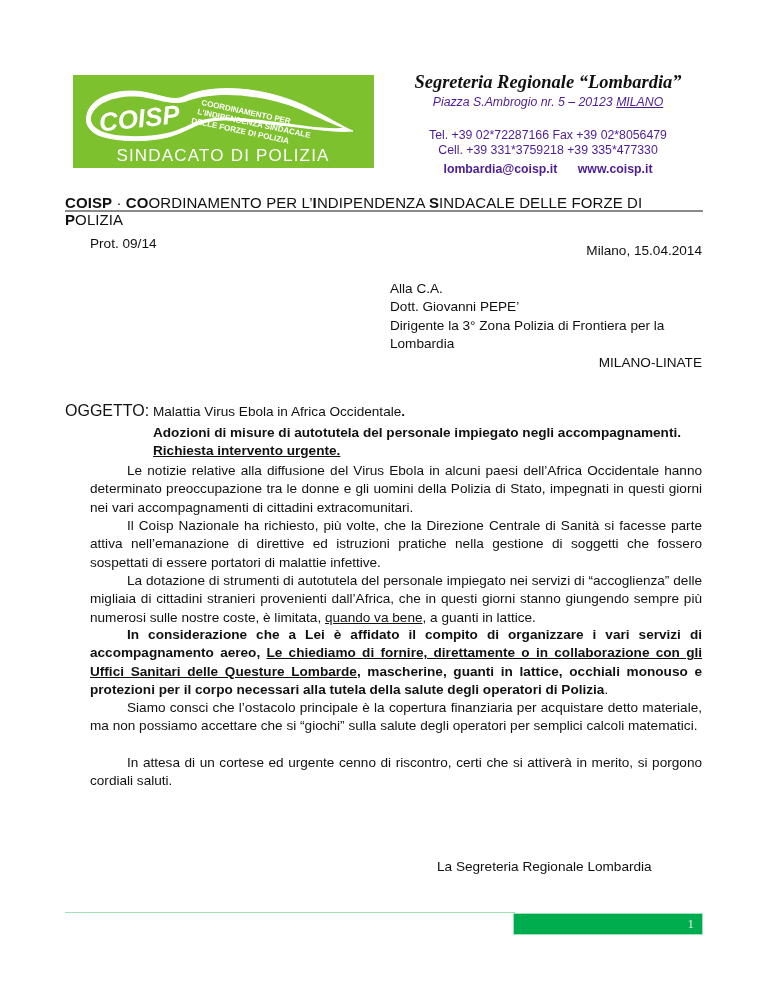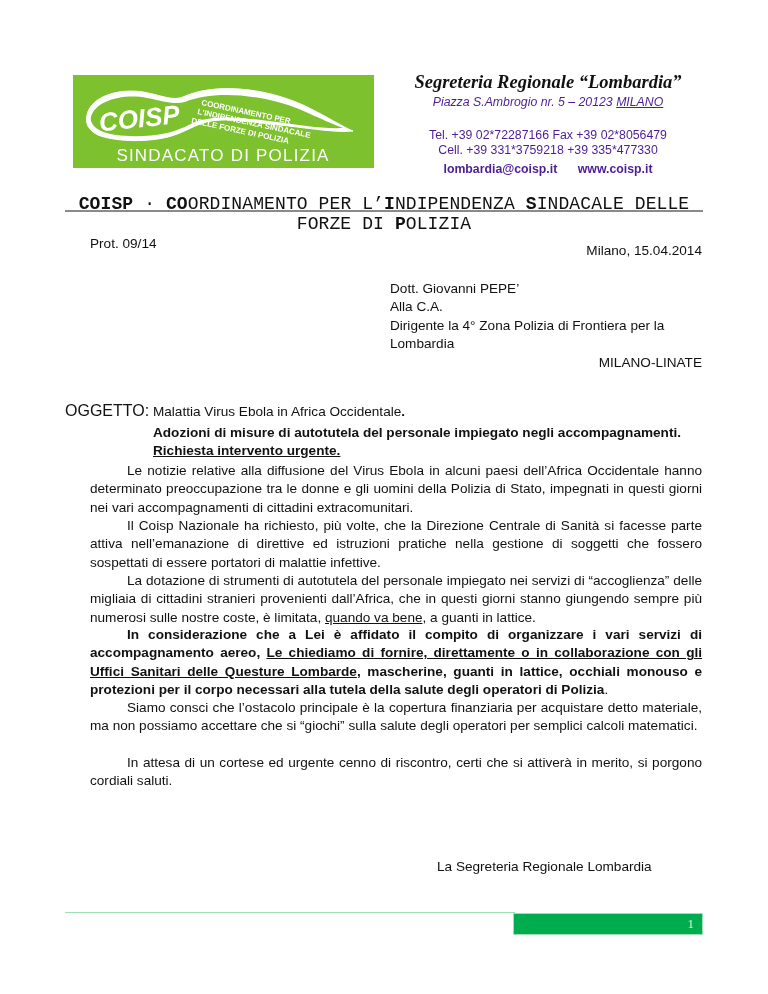--- a/index.html
+++ b/index.html
@@ -10,22 +10,22 @@
   .logo svg { display:block; }
   .hdr-title { left:398px; top:72px; width:300px; text-align:center;
     font-family:"Liberation Serif", serif; font-style:italic; font-weight:bold; font-size:18.5px; color:#111; }
   .hdr-line { left:398px; width:300px; text-align:center; font-size:12.3px; color:#4c1d95; }
   .hdr-addr { top:95px; font-style:italic; }
   .hdr-addr u { text-decoration:underline; }
   .hdr-tel { top:128px; }
   .hdr-cell { top:143px; }
   .hdr-mail { top:162px; font-weight:bold; }
   .hdr-mail span { display:inline-block; }
-  .strap { left:65px; top:194px; width:638px; text-align:center;
-    font-family:Liberation Mono, monospace; font-size:18px; letter-spacing:0.1px; color:#111; }
+  .strap { left:65px; top:194px; width:638px; text-align:left;
+    font-family:Liberation Sans, sans-serif; font-size:15px; letter-spacing:0.1px; color:#111; }
   .strap b { font-weight:bold; }
   .strap-rule { left:65px; top:210px; width:638px; height:0; border-top:2px solid #8a8a8a; }
   .body-txt { font-size:13.6px; line-height:18.4px; color:#111; }
   .prot { left:90px; top:235px; }
   .date { left:520px; top:242px; width:182px; text-align:right; }
   .recip { left:390px; top:280px; width:320px; }
   .recip .city { text-align:right; width:312px; }
   .subject { left:65px; top:402px; }
   .subject .lbl { font-size:16px; }
   .subject .sub { font-size:13.6px; }
@@ -72,23 +72,23 @@
 
 <div class="abs strap">
   <b>COISP</b><span> · </span><b>CO</b><span>ORDINAMENTO PER L’</span><b>I</b><span>NDIPENDENZA </span><b>S</b><span>INDACALE DELLE FORZE DI </span><b>P</b><span>OLIZIA</span>
 </div>
 <div class="abs strap-rule"></div>
 
 <div class="abs body-txt prot">Prot. 09/14</div>
 <div class="abs body-txt date">Milano, 15.04.2014</div>
 
 <div class="abs body-txt recip">
+  <div>Alla C.A.</div>
   <div>Dott. Giovanni PEPE’</div>
-  <div>Alla C.A.</div>
-  <div>Dirigente la 4° Zona Polizia di Frontiera per la</div>
+  <div>Dirigente la 3° Zona Polizia di Frontiera per la</div>
   <div>Lombardia</div>
   <div class="city">MILANO-LINATE</div>
 </div>
 
 <div class="abs body-txt subject">
   <span class="lbl">OGGETTO:</span><span class="sub"> Malattia Virus Ebola in Africa Occidentale</span><span class="sub bold">.</span>
 </div>
 <div class="abs body-txt sub2">Adozioni di misure di autotutela del personale impiegato negli accompagnamenti.</div>
 <div class="abs body-txt sub3">Richiesta intervento urgente.</div>
 

